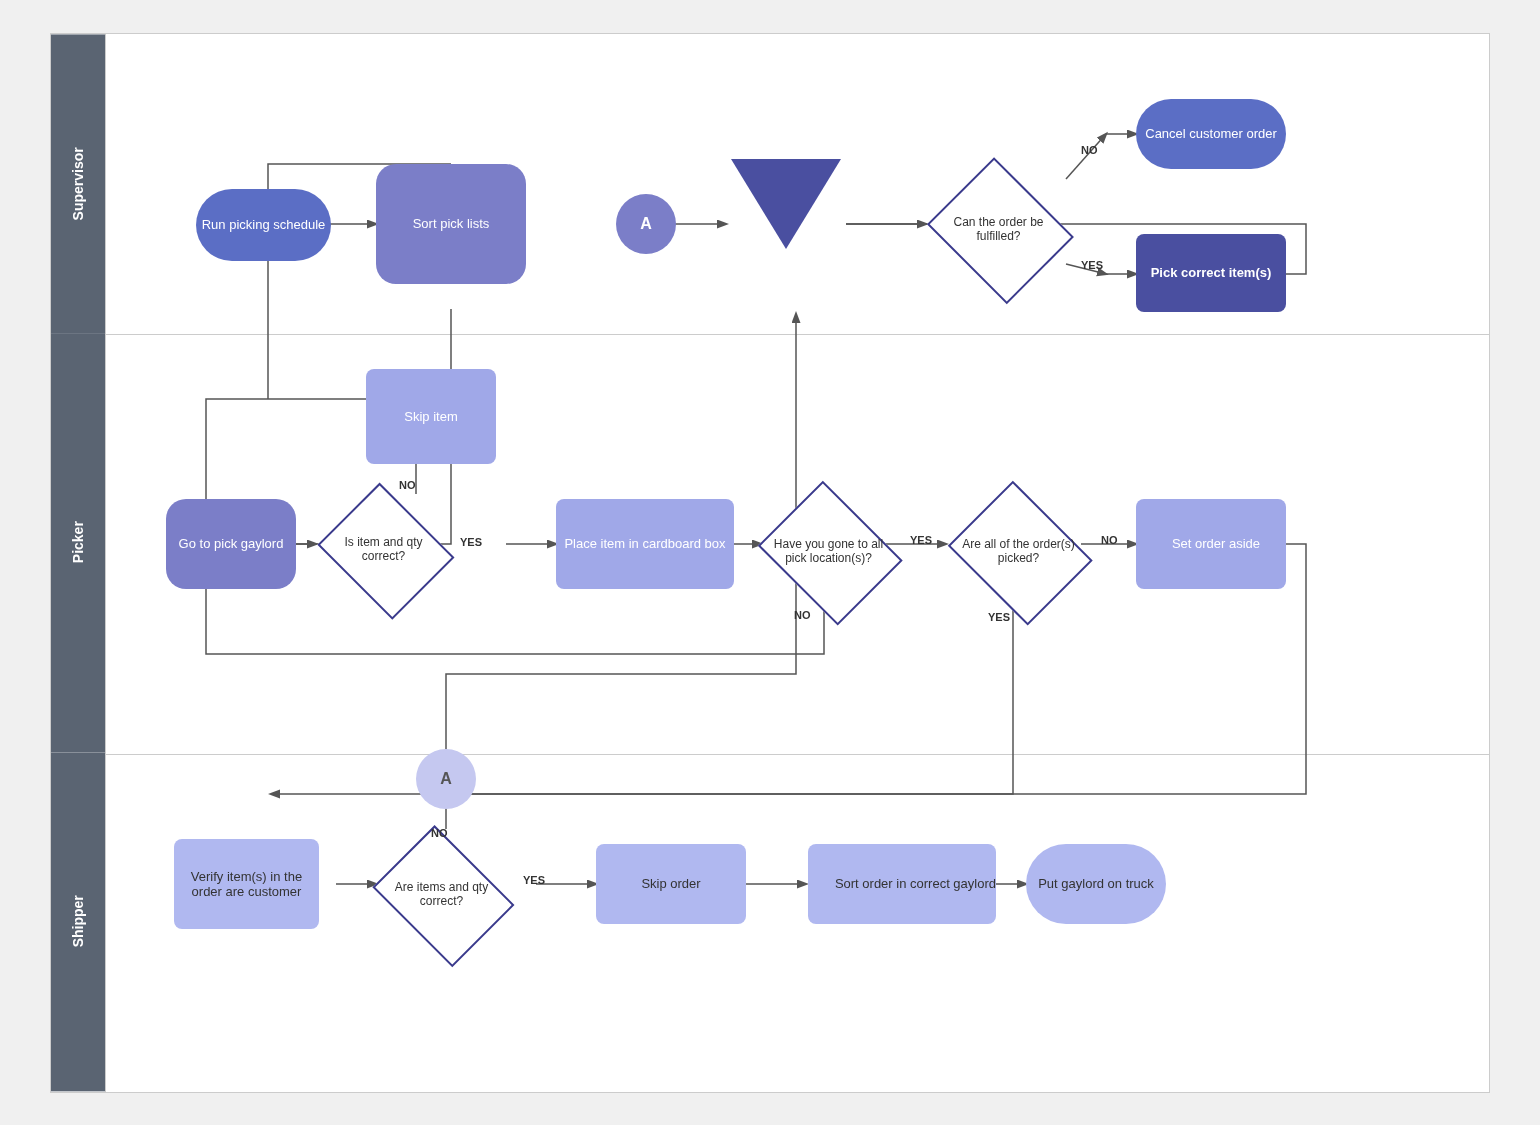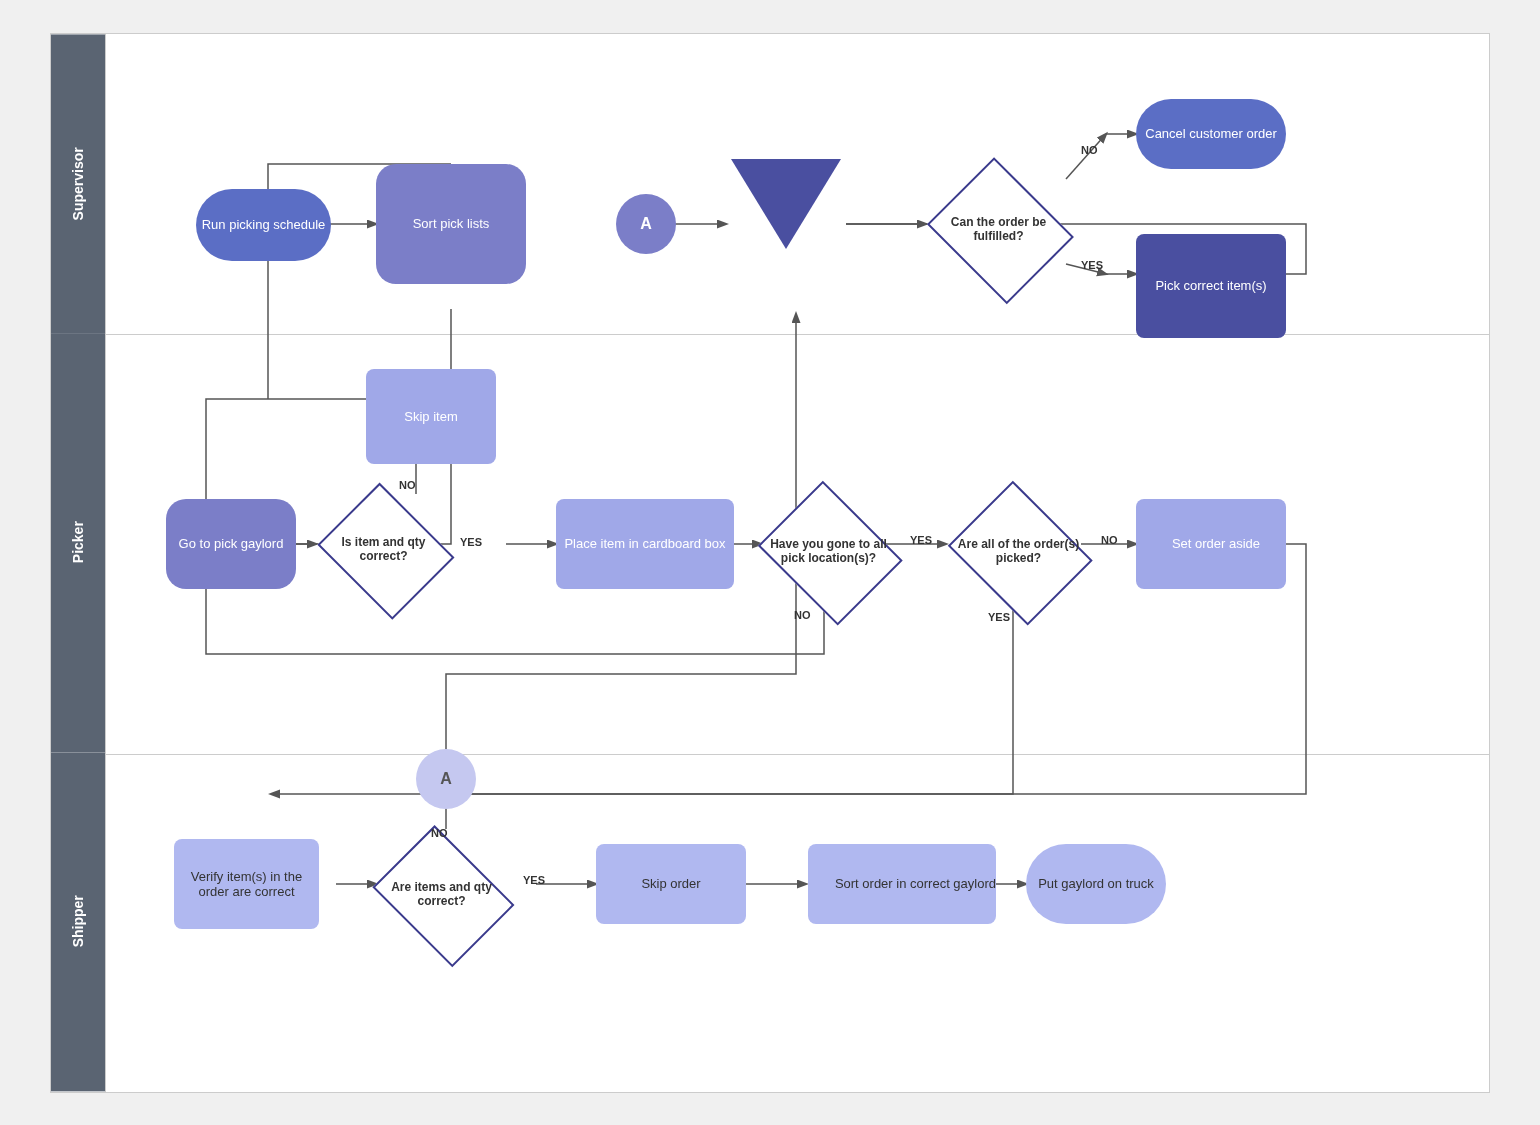--- a/index.html
+++ b/index.html
@@ -109,21 +109,20 @@
       display: flex;
       align-items: center;
       justify-content: center;
     }
     .shape-diamond {
       width: 100%;
       height: 100%;
       position: relative;
       display: flex;
       align-items: center;
-      font-weight: bold;
     }
     .shape-diamond::before {
       content: '';
       position: absolute;
       width: 70%;
       height: 70%;
       background: white;
       border: 2px solid #3a3a8c;
       transform: rotate(45deg);
       top: 15%;
@@ -285,21 +284,21 @@
     </div>
 
     <span class="edge-label" style="left:975px; top:110px;">NO</span>
 
     <span class="edge-label" style="left:975px; top:225px;">YES</span>
 
     <div class="shape shape-stadium" style="left:1030px; top:65px; width:150px; height:70px;">
       <span>Cancel customer order</span>
     </div>
 
-    <div class="shape shape-rect-dark" style="left:1030px; top:200px; width:150px; height:104px;">
+    <div class="shape shape-rect-dark" style="left:1030px; top:200px; width:150px; height:78px;font-weight:bold;">
       <span>Pick correct item(s)</span>
     </div>
 
     <div class="shape shape-rect" style="left:60px; top:465px; width:130px; height:90px;">
       <span>Go to pick gaylord</span>
     </div>
 
     <div class="shape-diamond-wrapper" style="position:absolute; left:205px; top:455px; width:145px; height:120px;">
       <div class="shape-diamond">
         <span class="shape-diamond-text">Is item and qty correct?</span>
@@ -336,21 +335,21 @@
 
     <span class="edge-label" style="left:995px; top:500px;">NO</span>
 
     <span class="edge-label" style="left:882px; top:577px;">YES</span>
 
     <div class="shape shape-rect-light" style="left:1030px; top:465px; width:150px; height:90px; background:#a0a8e8; color:white;padding-left:10px;">
       <span>Set order aside</span>
     </div>
 
     <div class="shape shape-rect-light" style="left:68px; top:805px; width:145px; height:90px;">
-      <span>Verify item(s) in the order are correct</span>
+      <span>Verify item(s) in the order are customer</span>
     </div>
 
     <div class="shape shape-circle-light" style="left:310px; top:715px; width:60px; height:60px;">
       <span>A</span>
     </div>
 
     <div class="shape-diamond-wrapper" style="position:absolute; left:258px; top:800px; width:155px; height:120px;">
       <div class="shape-diamond">
         <span class="shape-diamond-text">Are items and qty correct?</span>
       </div>

